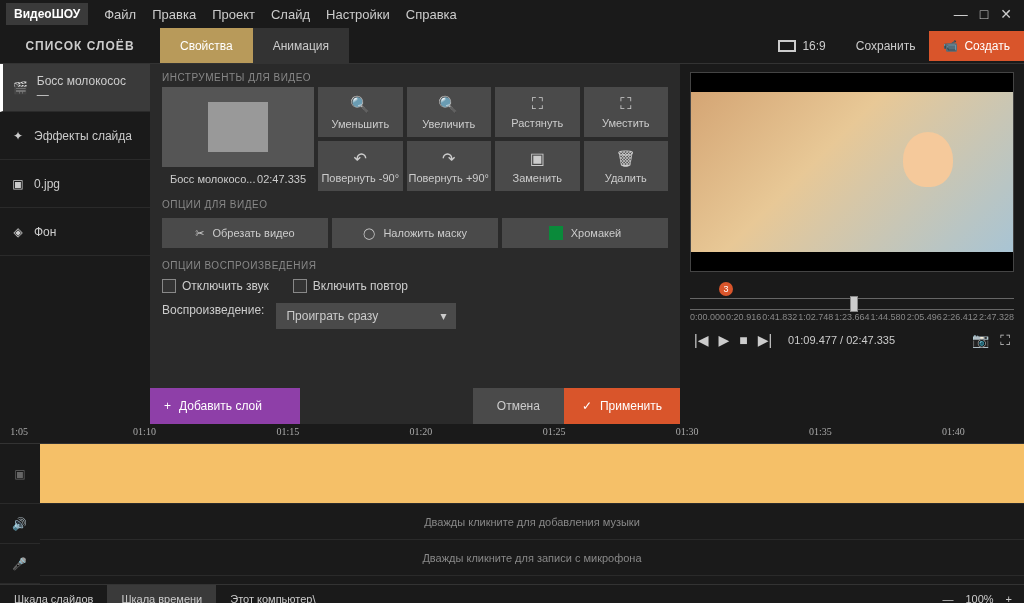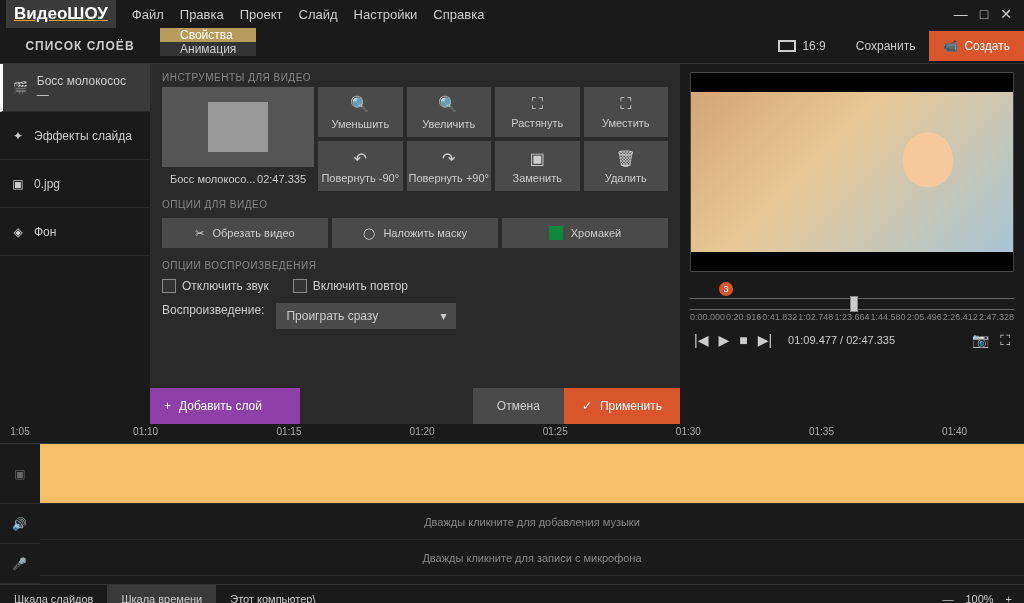--- a/index.html
+++ b/index.html
@@ -1,26 +1,26 @@
 <!DOCTYPE html>
 <html><head>
 <meta charset="utf-8">
 <style>
 * { box-sizing: border-box; margin: 0; padding: 0; font-family: Arial, sans-serif; }
 body { background: #1a1a1a; color: #ccc; width: 1024px; height: 603px; overflow: hidden; font-size: 12px; }
 .titlebar { height: 28px; background: #1a1a1a; display: flex; align-items: center; padding: 0 6px; }
-.logo { background: #3a3a3a; padding: 4px 8px; color: #f5a623; font-weight: bold; font-size: 17px; text-decoration: underline; }
+.logo { background: #3a3a3a; padding: 4px 8px; color: #f5a623; font-weight: bold; font-size: 12px; }
 .logo span { color: #fff; }
 .menu { display: flex; margin-left: 8px; }
 .menu div { padding: 0 8px; color: #ccc; cursor: pointer; font-size: 13px; }
 .winbtns { margin-left: auto; display: flex; gap: 12px; color: #ccc; padding-right: 6px; }
 .winbtns div { cursor: pointer; font-size: 14px; }
 .topbar { height: 36px; background: #1a1a1a; display: flex; align-items: center; border-bottom: 1px solid #333; }
 .layers-title { width: 160px; text-align: center; font-weight: bold; letter-spacing: 1px; }
-.tabs { display: flex; height: 100%; flex-direction: column; }
+.tabs { display: flex; height: 100%; }
 .tab { padding: 0 20px; display: flex; align-items: center; cursor: pointer; background: #333; }
 .tab.active { background: #b89a5a; color: #fff; }
 .spacer { flex: 1; }
 .aspect { display: flex; align-items: center; gap: 6px; padding: 0 16px; }
 .aspect-icon { width: 18px; height: 12px; border: 2px solid #ccc; }
 .save-btn { padding: 8px 14px; cursor: pointer; }
 .create-btn { background: #d9552b; color: #fff; padding: 8px 14px; display: flex; align-items: center; gap: 6px; cursor: pointer; }
 .main { display: flex; height: 360px; }
 .sidebar { width: 150px; background: #1a1a1a; }
 .layer-item { height: 48px; display: flex; align-items: center; padding: 0 10px; gap: 8px; cursor: pointer; border-bottom: 1px solid #2a2a2a; }
@@ -56,21 +56,21 @@
 .ruler-marker { position: absolute; top: 0; width: 14px; height: 14px; background: #d9552b; border-radius: 50%; left: 36px; font-size: 9px; display: flex; align-items: center; justify-content: center; color: #fff; transform: translateX(-50%); }
 .ruler-line { position: absolute; top: 16px; left: 0; right: 0; height: 12px; border-top: 1px solid #666; border-bottom: 1px solid #666; }
 .ruler-thumb { position: absolute; top: 14px; left: 160px; width: 8px; height: 16px; background: #ccc; border: 1px solid #888; }
 .ruler-labels { position: absolute; top: 30px; left: 0; right: 0; display: flex; justify-content: space-between; font-size: 9px; color: #888; }
 .play-controls { display: flex; align-items: center; gap: 10px; height: 36px; padding: 0 4px; }
 .pc-btn { cursor: pointer; color: #ccc; font-size: 14px; }
 .time-display { font-size: 11px; color: #ccc; margin-left: 6px; }
 .pc-right { margin-left: auto; display: flex; gap: 10px; }
 .timeline { background: #1a1a1a; }
 .tl-ruler { height: 20px; display: flex; position: relative; font-size: 10px; color: #aaa; border-bottom: 1px solid #333; }
-.tl-tick { position: absolute; top: 2px; }
+.tl-tick { position: absolute; top: 2px; font-family: Liberation Serif, serif; }
 .tl-body { display: flex; }
 .tl-icons { width: 40px; display: flex; flex-direction: column; }
 .tl-icon-row { height: 40px; display: flex; align-items: center; justify-content: center; border-bottom: 1px solid #2a2a2a; color: #666; }
 .tl-tracks { flex: 1; }
 .tl-track { height: 36px; border-bottom: 1px solid #2a2a2a; display: flex; align-items: center; justify-content: center; color: #888; font-size: 11px; }
 .tl-track.video { height: 60px; }
 .video-clip { background: #f5c068; width: 100%; height: 100%; }
 .statusbar { height: 28px; background: #1a1a1a; display: flex; align-items: center; border-top: 1px solid #333; font-size: 11px; }
 .sb-tab { padding: 0 14px; height: 100%; display: flex; align-items: center; cursor: pointer; }
 .sb-tab.active { background: #3a3a3a; }

